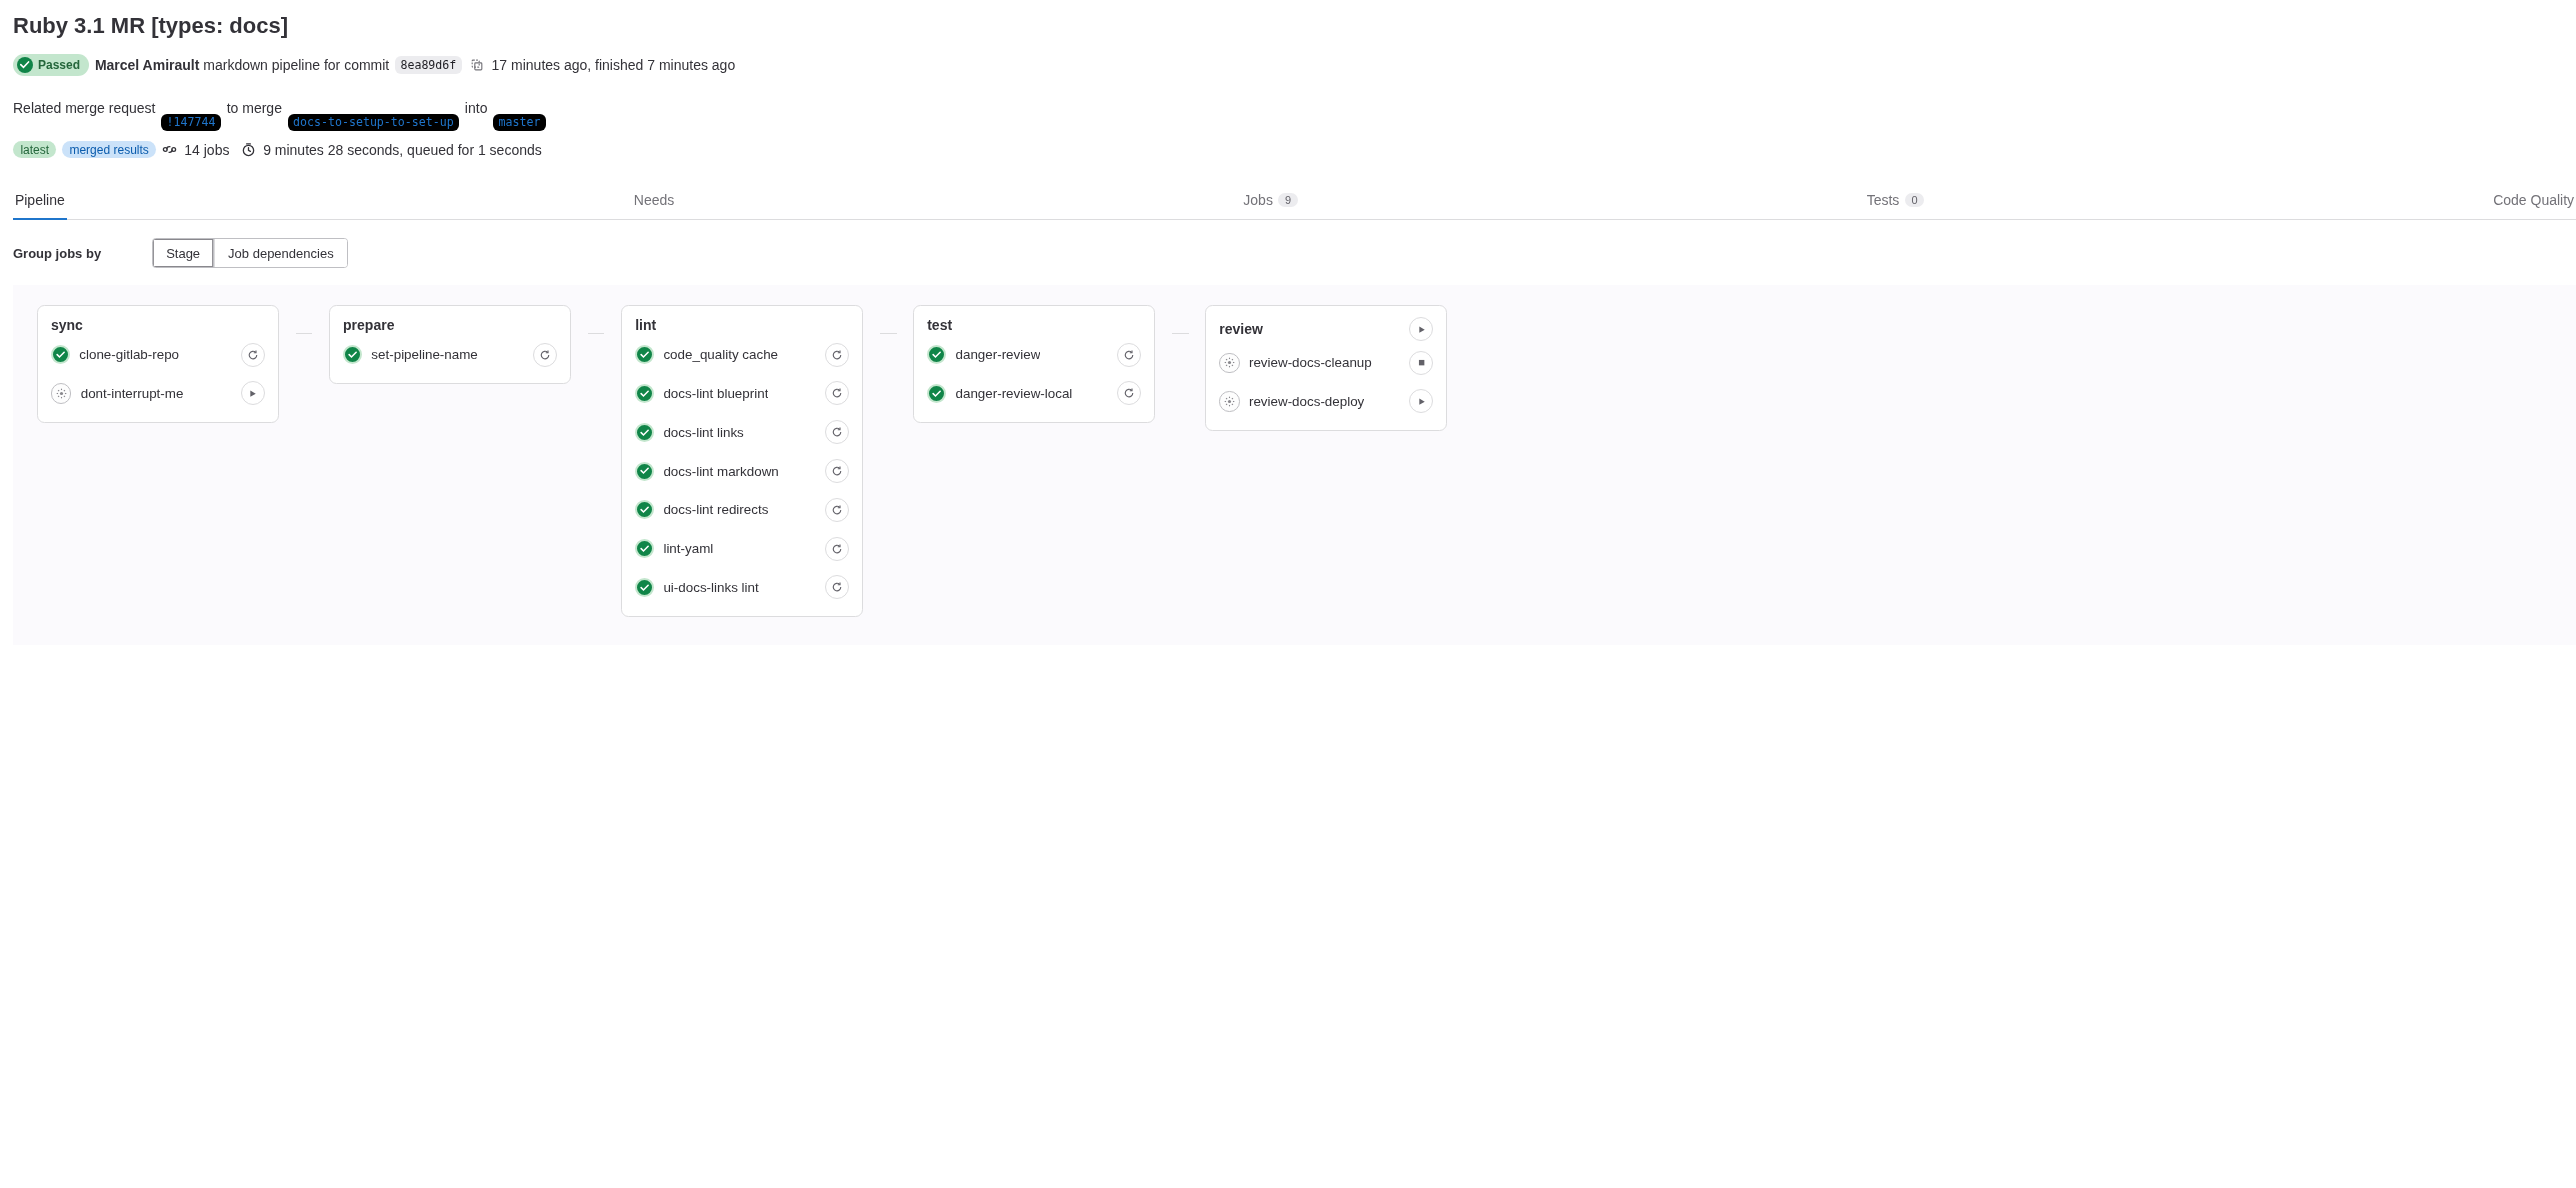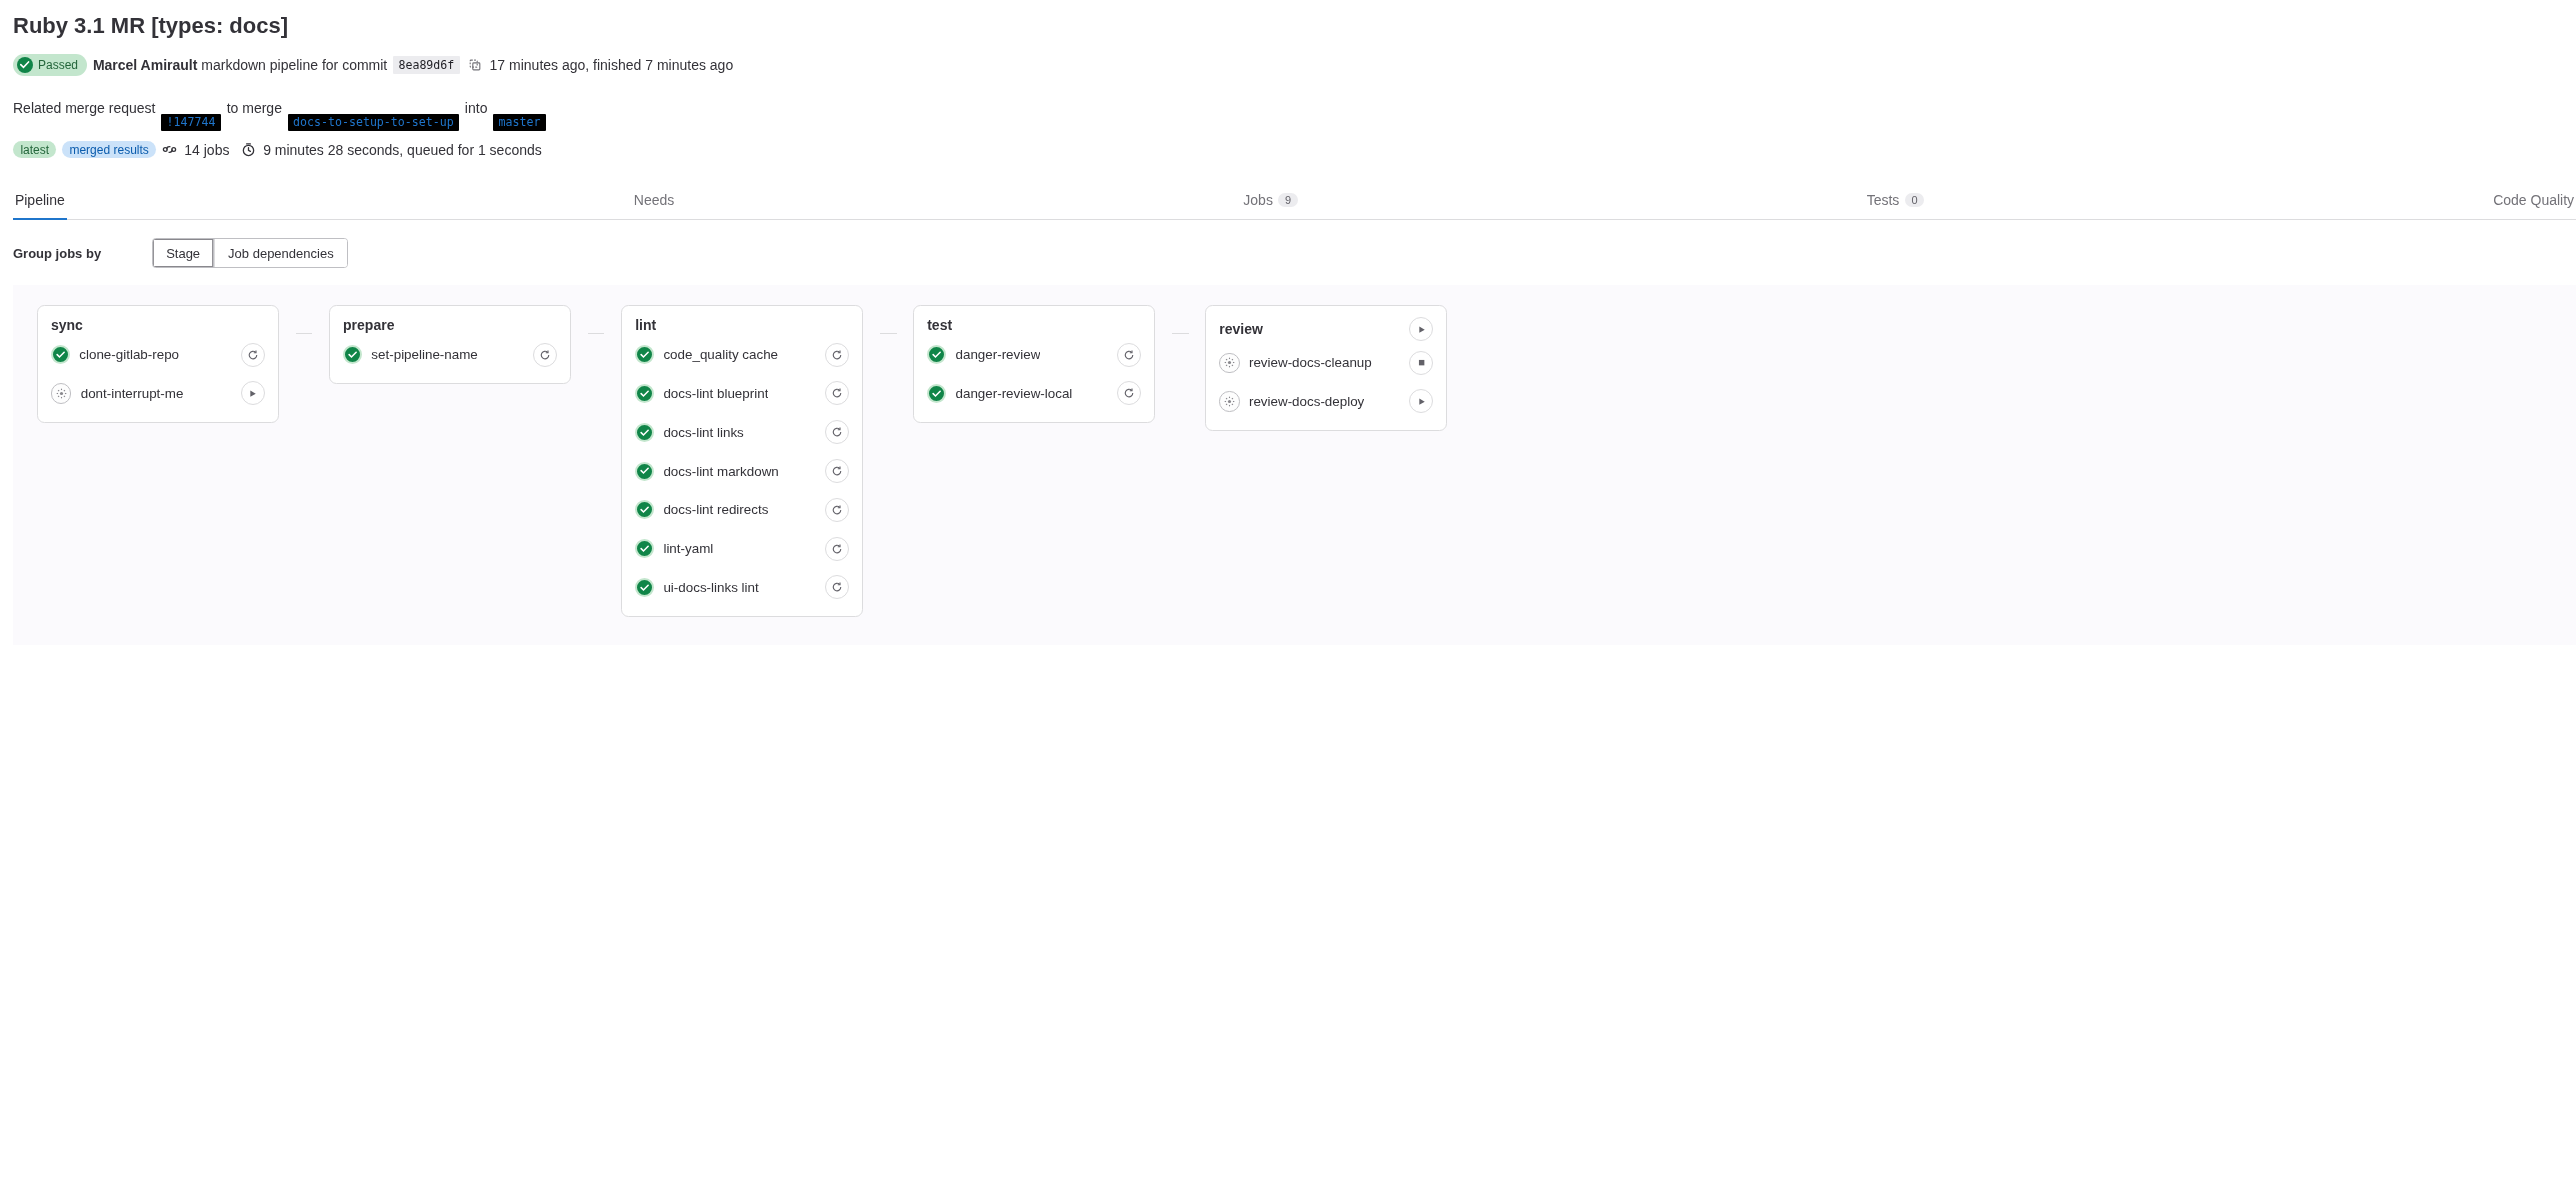--- a/index.html
+++ b/index.html
@@ -25,39 +25,39 @@
 }
 .badge-passed {
   display: inline-flex;
   align-items: center;
   gap: 4.6px;
   background: #c3e6cd;
   color: #24663b;
   border-radius: 11px;
   padding: 2.8px 9.3px 2.8px 3.7px;
   font-size: 12px;
-  font-weight: 400;
+  font-weight: 700;
 }
 .passed-check {
   width: 16.7px;
   height: 16.7px;
   border-radius: 50%;
   background: #108548;
   display: inline-flex;
   align-items: center;
   justify-content: center;
 }
 .meta-text { font-size: 14px; color: #333238; }
 .meta-text strong { font-weight: 600; }
 .code-chip {
   font-family: "SFMono-Regular", Menlo, Consolas, monospace;
   font-size: 11.6px;
   background: #ececef;
   padding: 1.9px 5.6px;
-  border-radius: 1px;
+  border-radius: 6px;
   color: #1f1e24;
 }
 .code-chip.blue { color: #1f75cb; background: #000000; margin-top: 28px; }
 .icon-btn-inline {
   display: inline-flex;
   width: 18.5px; height: 18.5px;
   align-items: center; justify-content: center;
   color: #737278;
 }
 .pill {

